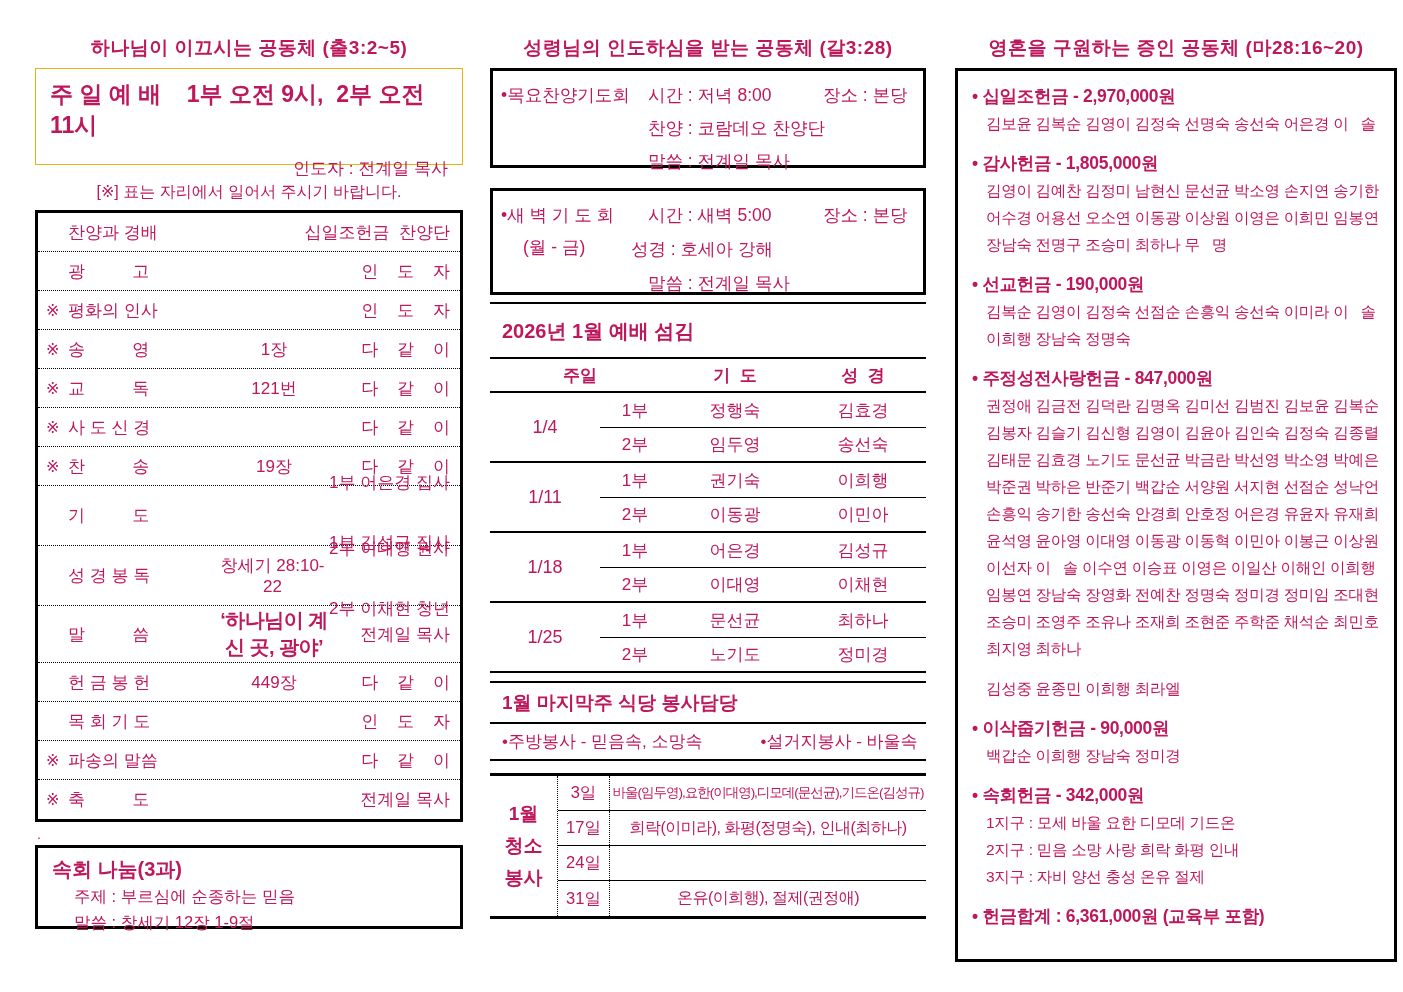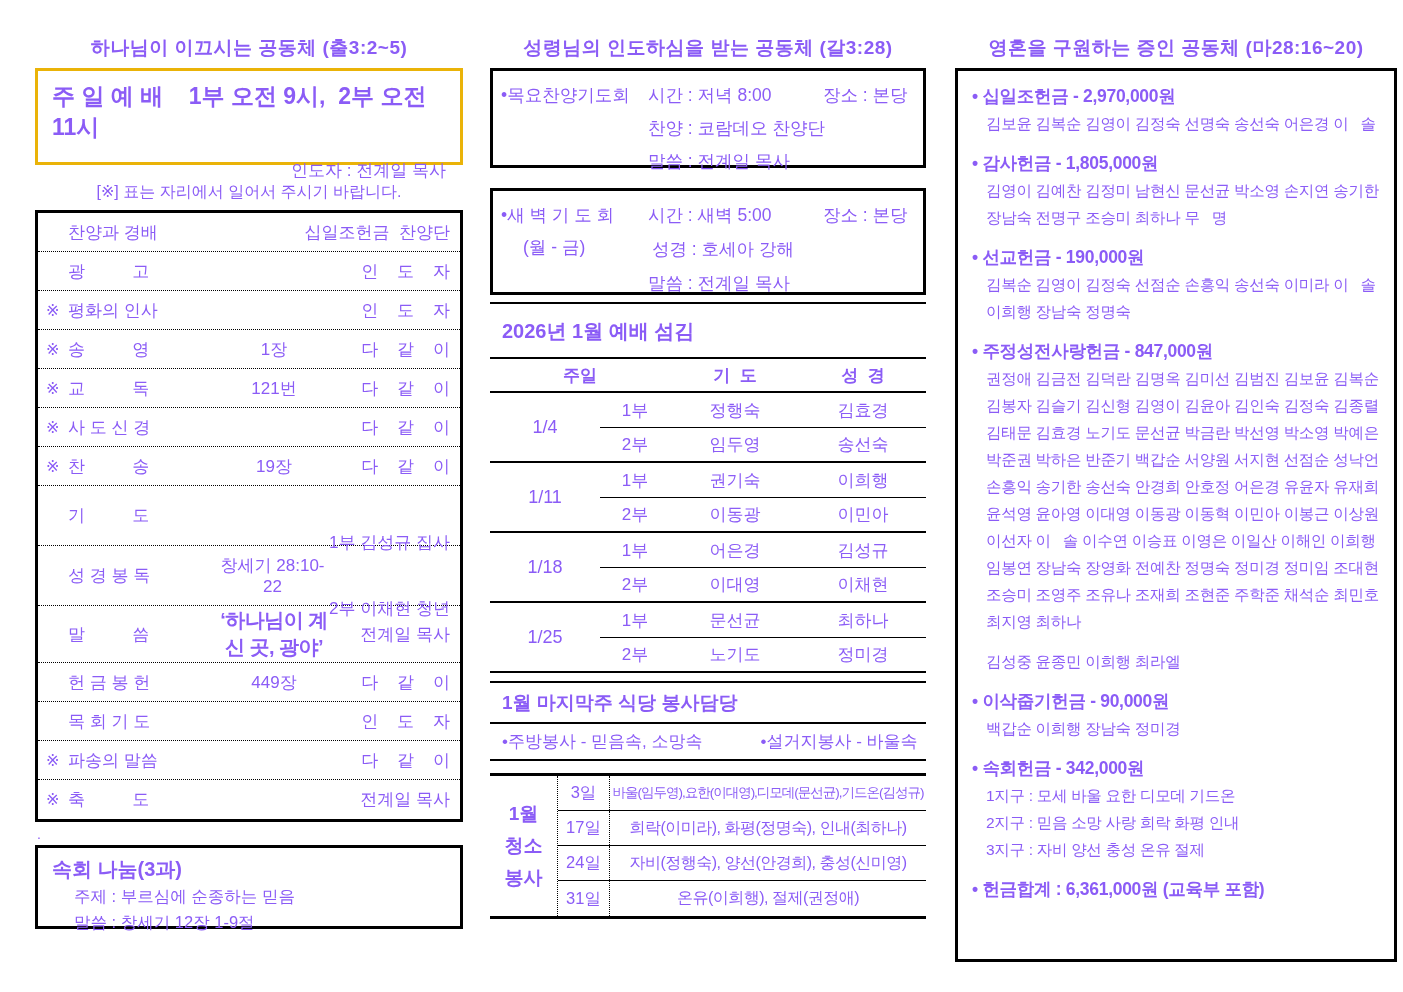--- a/index.html
+++ b/index.html
@@ -1,28 +1,28 @@
 <!DOCTYPE html>
 <html><head>
 <meta charset="utf-8">
 <style>
   * { margin:0; padding:0; box-sizing:border-box; }
   body { background:#fff; }
-  .page { position:relative; width:1403px; height:992px; background:#fff; color:#8b5cf6;
+  .page { position:relative; width:1403px; height:992px; background:#fff; color:#be185d;
           font-family:"Liberation Sans","DejaVu Sans",sans-serif; overflow:hidden; }
   .col { position:absolute; top:30px; }
   .col-left  { left:35px;  width:428px; }
   .col-mid   { left:490px; width:436px; }
   .col-right { left:955px; width:442px; }
   .sec-title { position:absolute; top:5px; left:0; right:0; text-align:center;
                font-weight:bold; font-size:19px; letter-spacing:0.5px; }
 
   
   .service-box { position:absolute; top:38px; left:0; width:428px; height:97px;
-                 border:3px solid #eab308; padding:10px 14px; }
+                 border:1px solid #eab308; padding:10px 14px; }
   .service-line { font-size:23px; font-weight:bold; white-space:pre-wrap; }
   .service-leader { text-align:right; font-size:17px; margin-top:16px; }
   .stand-note { position:absolute; top:152px; left:0; right:0; text-align:center; font-size:16px; }
   .order-table { position:absolute; top:180px; left:0; width:428px; height:612px;
                  border:3px solid #000; display:flex; flex-direction:column; }
   .lrow { display:flex; align-items:center; padding:0 10px 0 8px; border-bottom:1px dotted #000; }
   .lrow:last-child { border-bottom:none; }
   .r1 { height:39px; } .r2 { height:60px; } .rm { height:57px; }
   .c-mark { width:22px; font-size:16px; }
   .c-item { width:148px; font-size:17px; white-space:pre-wrap; }
@@ -138,20 +138,24 @@
       <div class="lrow r1">
         <span class="c-mark">※</span>
         <span class="c-item">찬          송</span>
         <span class="c-detail">19장</span>
         <span class="c-who">다    같    이</span>
       </div>
       <div class="lrow r2">
         <span class="c-mark"></span>
         <span class="c-item">기          도</span>
         <span class="c-detail"></span>
+        <span class="c-who two">
+          <div>1부 어은경 집사</div>
+          <div>2부 이대영 권사</div>
+        </span>
       </div>
       <div class="lrow r2">
         <span class="c-mark"></span>
         <span class="c-item">성 경 봉 독</span>
         <span class="c-detail">창세기 28:10-22</span>
         <span class="c-who two">
           <div>1부 김성규 집사</div>
           <div>2부 이채현 청년</div>
         </span>
       </div>
@@ -205,21 +209,21 @@
       <span class="mtxt" style="left:330px; top:12px;">장소 : 본당</span>
       <span class="mtxt" style="left:155px; top:45px;">찬양 : 코람데오 찬양단</span>
       <span class="mtxt" style="left:155px; top:78px;">말씀 : 전계일 목사</span>
     </div>
 
     <div class="mbox mbox2">
       <span class="mtxt" style="left:8px; top:12px;">•새 벽 기 도 회</span>
       <span class="mtxt" style="left:30px; top:44px;">(월 - 금)</span>
       <span class="mtxt" style="left:155px; top:12px;">시간 : 새벽 5:00</span>
       <span class="mtxt" style="left:330px; top:12px;">장소 : 본당</span>
-      <span class="mtxt" style="left:159px; top:46px;">성경 : 호세아 강해</span>
+      <span class="mtxt" style="left:138px; top:46px;">성경 : 호세아 강해</span>
       <span class="mtxt" style="left:155px; top:80px;">말씀 : 전계일 목사</span>
     </div>
 
     <div class="serving">
       <div class="stitle">2026년 1월 예배 섬김</div>
       <div class="sheader">
         <span class="sh-date">주일</span>
         <span class="sh-pray">기  도</span>
         <span class="sh-bible">성  경</span>
       </div>
@@ -304,41 +308,41 @@
         <div class="crow tight">
           <span class="cday">3일</span>
           <span class="cteams">바울(임두영),요한(이대영),디모데(문선균),기드온(김성규)</span>
         </div>
         <div class="crow">
           <span class="cday">17일</span>
           <span class="cteams">희락(이미라), 화평(정명숙), 인내(최하나)</span>
         </div>
         <div class="crow">
           <span class="cday">24일</span>
-          <span class="cteams">자비(정행숙), 양선(안경희), 충성(신미영)</span>
         </div>
         <div class="crow">
           <span class="cday">31일</span>
           <span class="cteams">온유(이희행), 절제(권정애)</span>
         </div>
       </div>
     </div>
   </div>
 
   <div class="col col-right">
     <div class="sec-title">영혼을 구원하는 증인 공동체 (마28:16~20)</div>
 
     <div class="offer-box">
       <div class="osec">
         <div class="otitle">• 십일조헌금 - 2,970,000원</div>
         <div class="oline">김보윤 김복순 김영이 김정숙 선명숙 송선숙 어은경 이   솔</div>
       </div>
       <div class="osec">
         <div class="otitle">• 감사헌금 - 1,805,000원</div>
         <div class="oline">김영이 김예찬 김정미 남현신 문선균 박소영 손지연 송기한</div>
+        <div class="oline">어수경 어용선 오소연 이동광 이상원 이영은 이희민 임봉연</div>
         <div class="oline">장남숙 전명구 조승미 최하나 무   명</div>
       </div>
       <div class="osec">
         <div class="otitle">• 선교헌금 - 190,000원</div>
         <div class="oline">김복순 김영이 김정숙 선점순 손흥익 송선숙 이미라 이   솔</div>
         <div class="oline">이희행 장남숙 정명숙</div>
       </div>
       <div class="osec">
         <div class="otitle">• 주정성전사랑헌금 - 847,000원</div>
         <div class="oline">권정애 김금전 김덕란 김명옥 김미선 김범진 김보윤 김복순</div>

